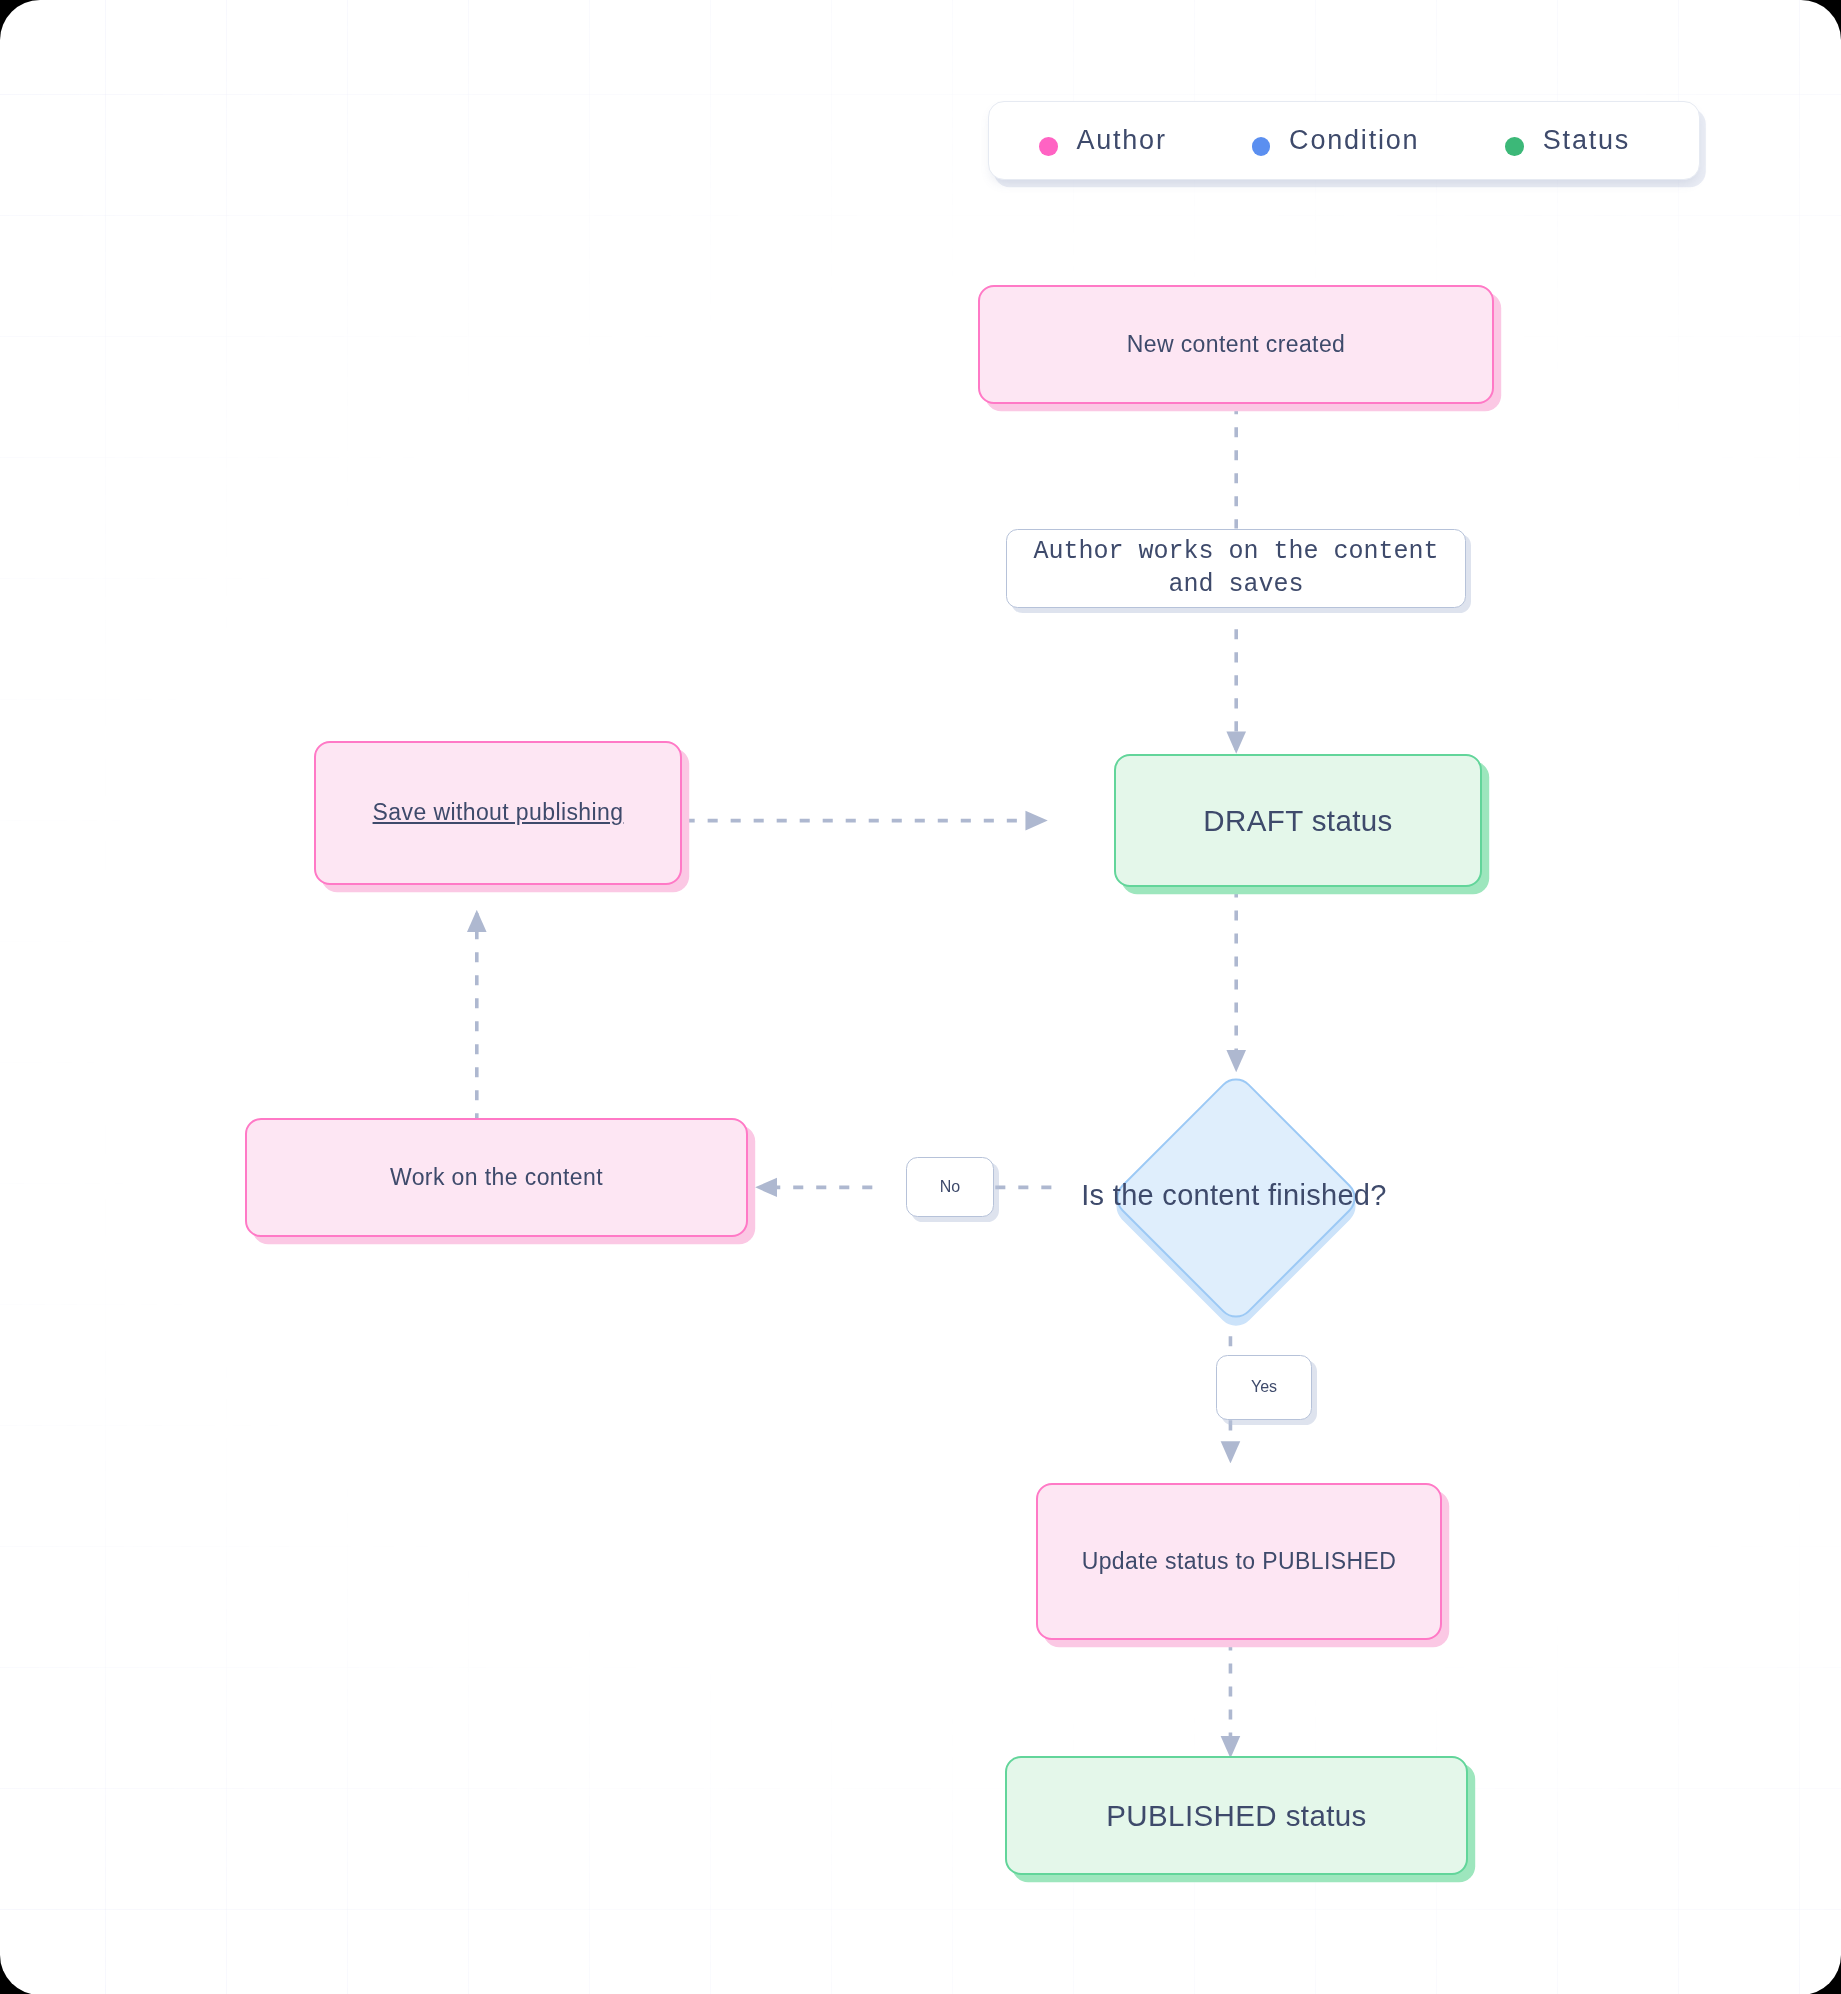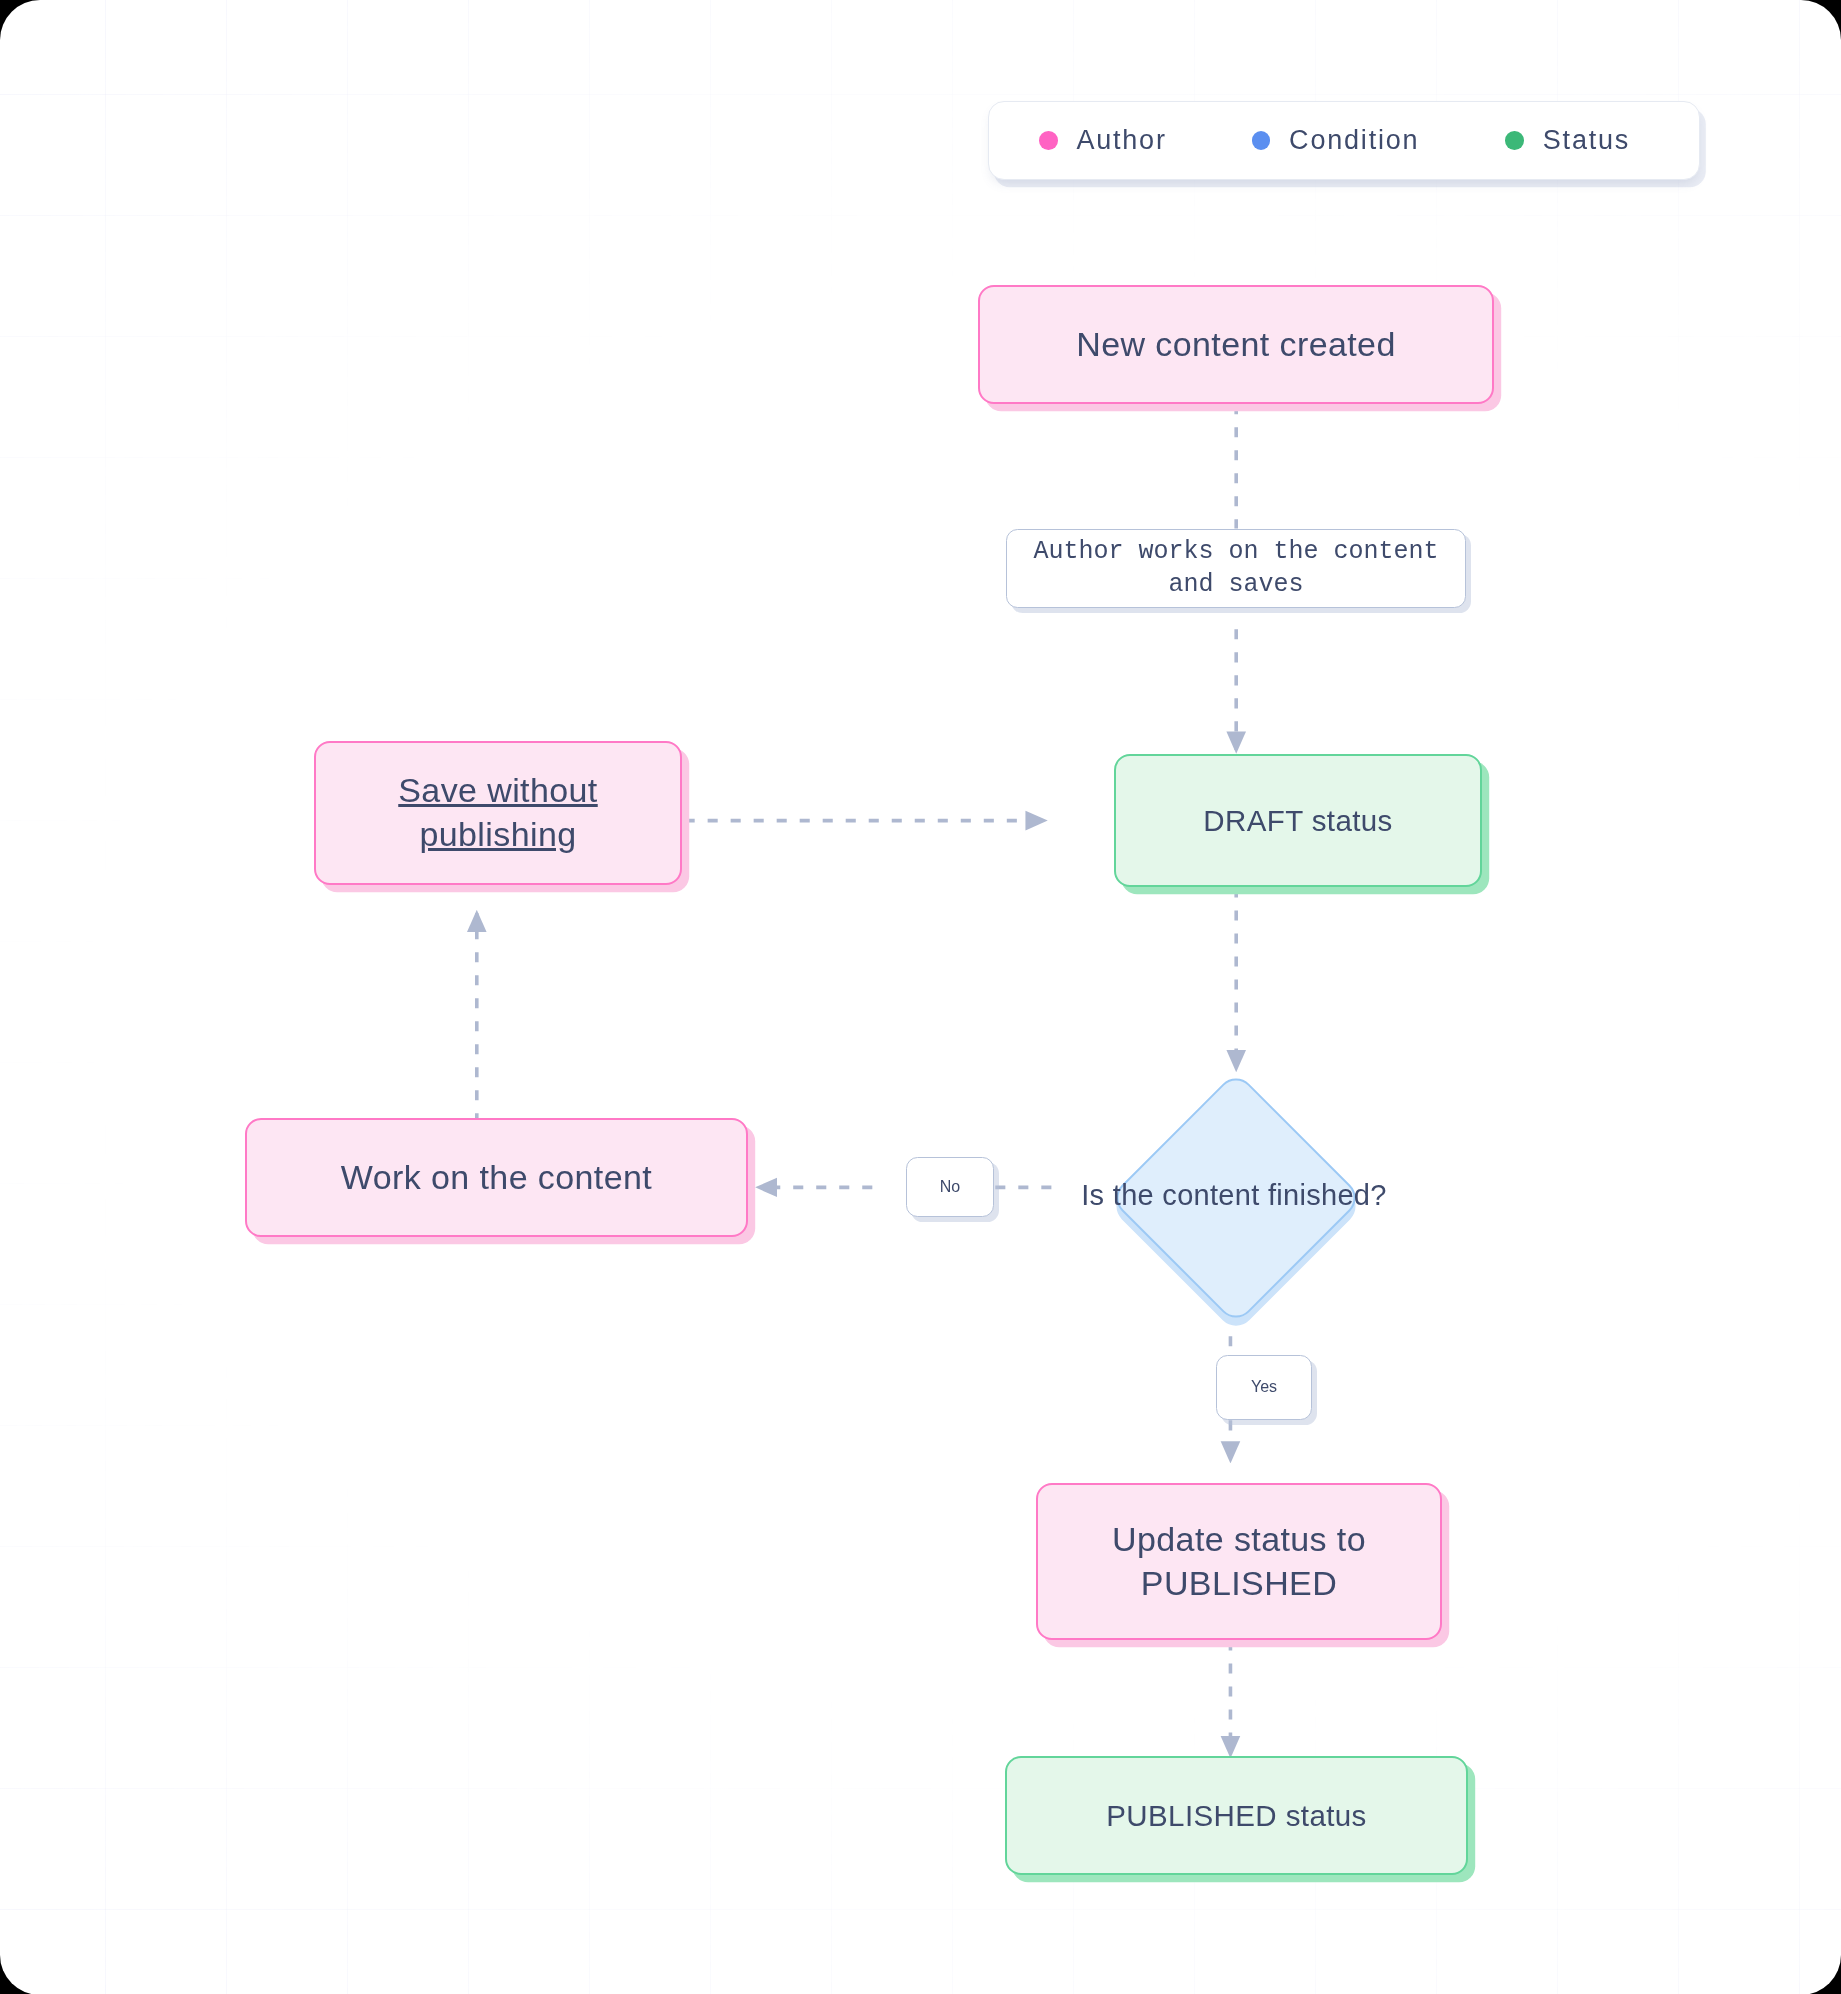--- a/index.html
+++ b/index.html
@@ -37,21 +37,21 @@
     color:#3e4a6b;
     letter-spacing:0.4px;
     line-height:1.28;
     z-index:5;
   }
   .node-author{
     background:#FDE6F3;
     border:2.2px solid #FF79C6;
     border-radius:16px;
     box-shadow:7.2px 7.2px 0 0 #FBC8E4;
-    font-size:34px;
+    font-size:23px;
   }
   .node-status{
     background:#E4F7EA;
     border:2.2px solid #62D59A;
     border-radius:16px;
     box-shadow:7.2px 7.2px 0 0 #9DE6BD;
     font-size:29.5px;
   }
   .node-condition{
     z-index:5;
@@ -100,21 +100,21 @@
     width:712px;height:79px;
     box-sizing:border-box;
     background:#ffffff;
     border:1.4px solid #E6EAF2;
     border-radius:16px;
     box-shadow:0 5.8px 11.5px -4.3px rgba(90,105,150,.18), 5.8px 7.2px 0 0 rgba(200,208,228,.40);
     display:flex;align-items:center;
     z-index:20;
   }
   .legend-item{
-    display:flex;align-items:center;
+    display:flex;align-items:flex-end;
     gap:18.7px;
   }
   .legend-dot{
     width:18.7px;height:18.7px;border-radius:50%;
     flex:0 0 auto;
   }
   .legend-text{
     font-size:27px;
     color:#3e4a6b;
     letter-spacing:1.8px;

